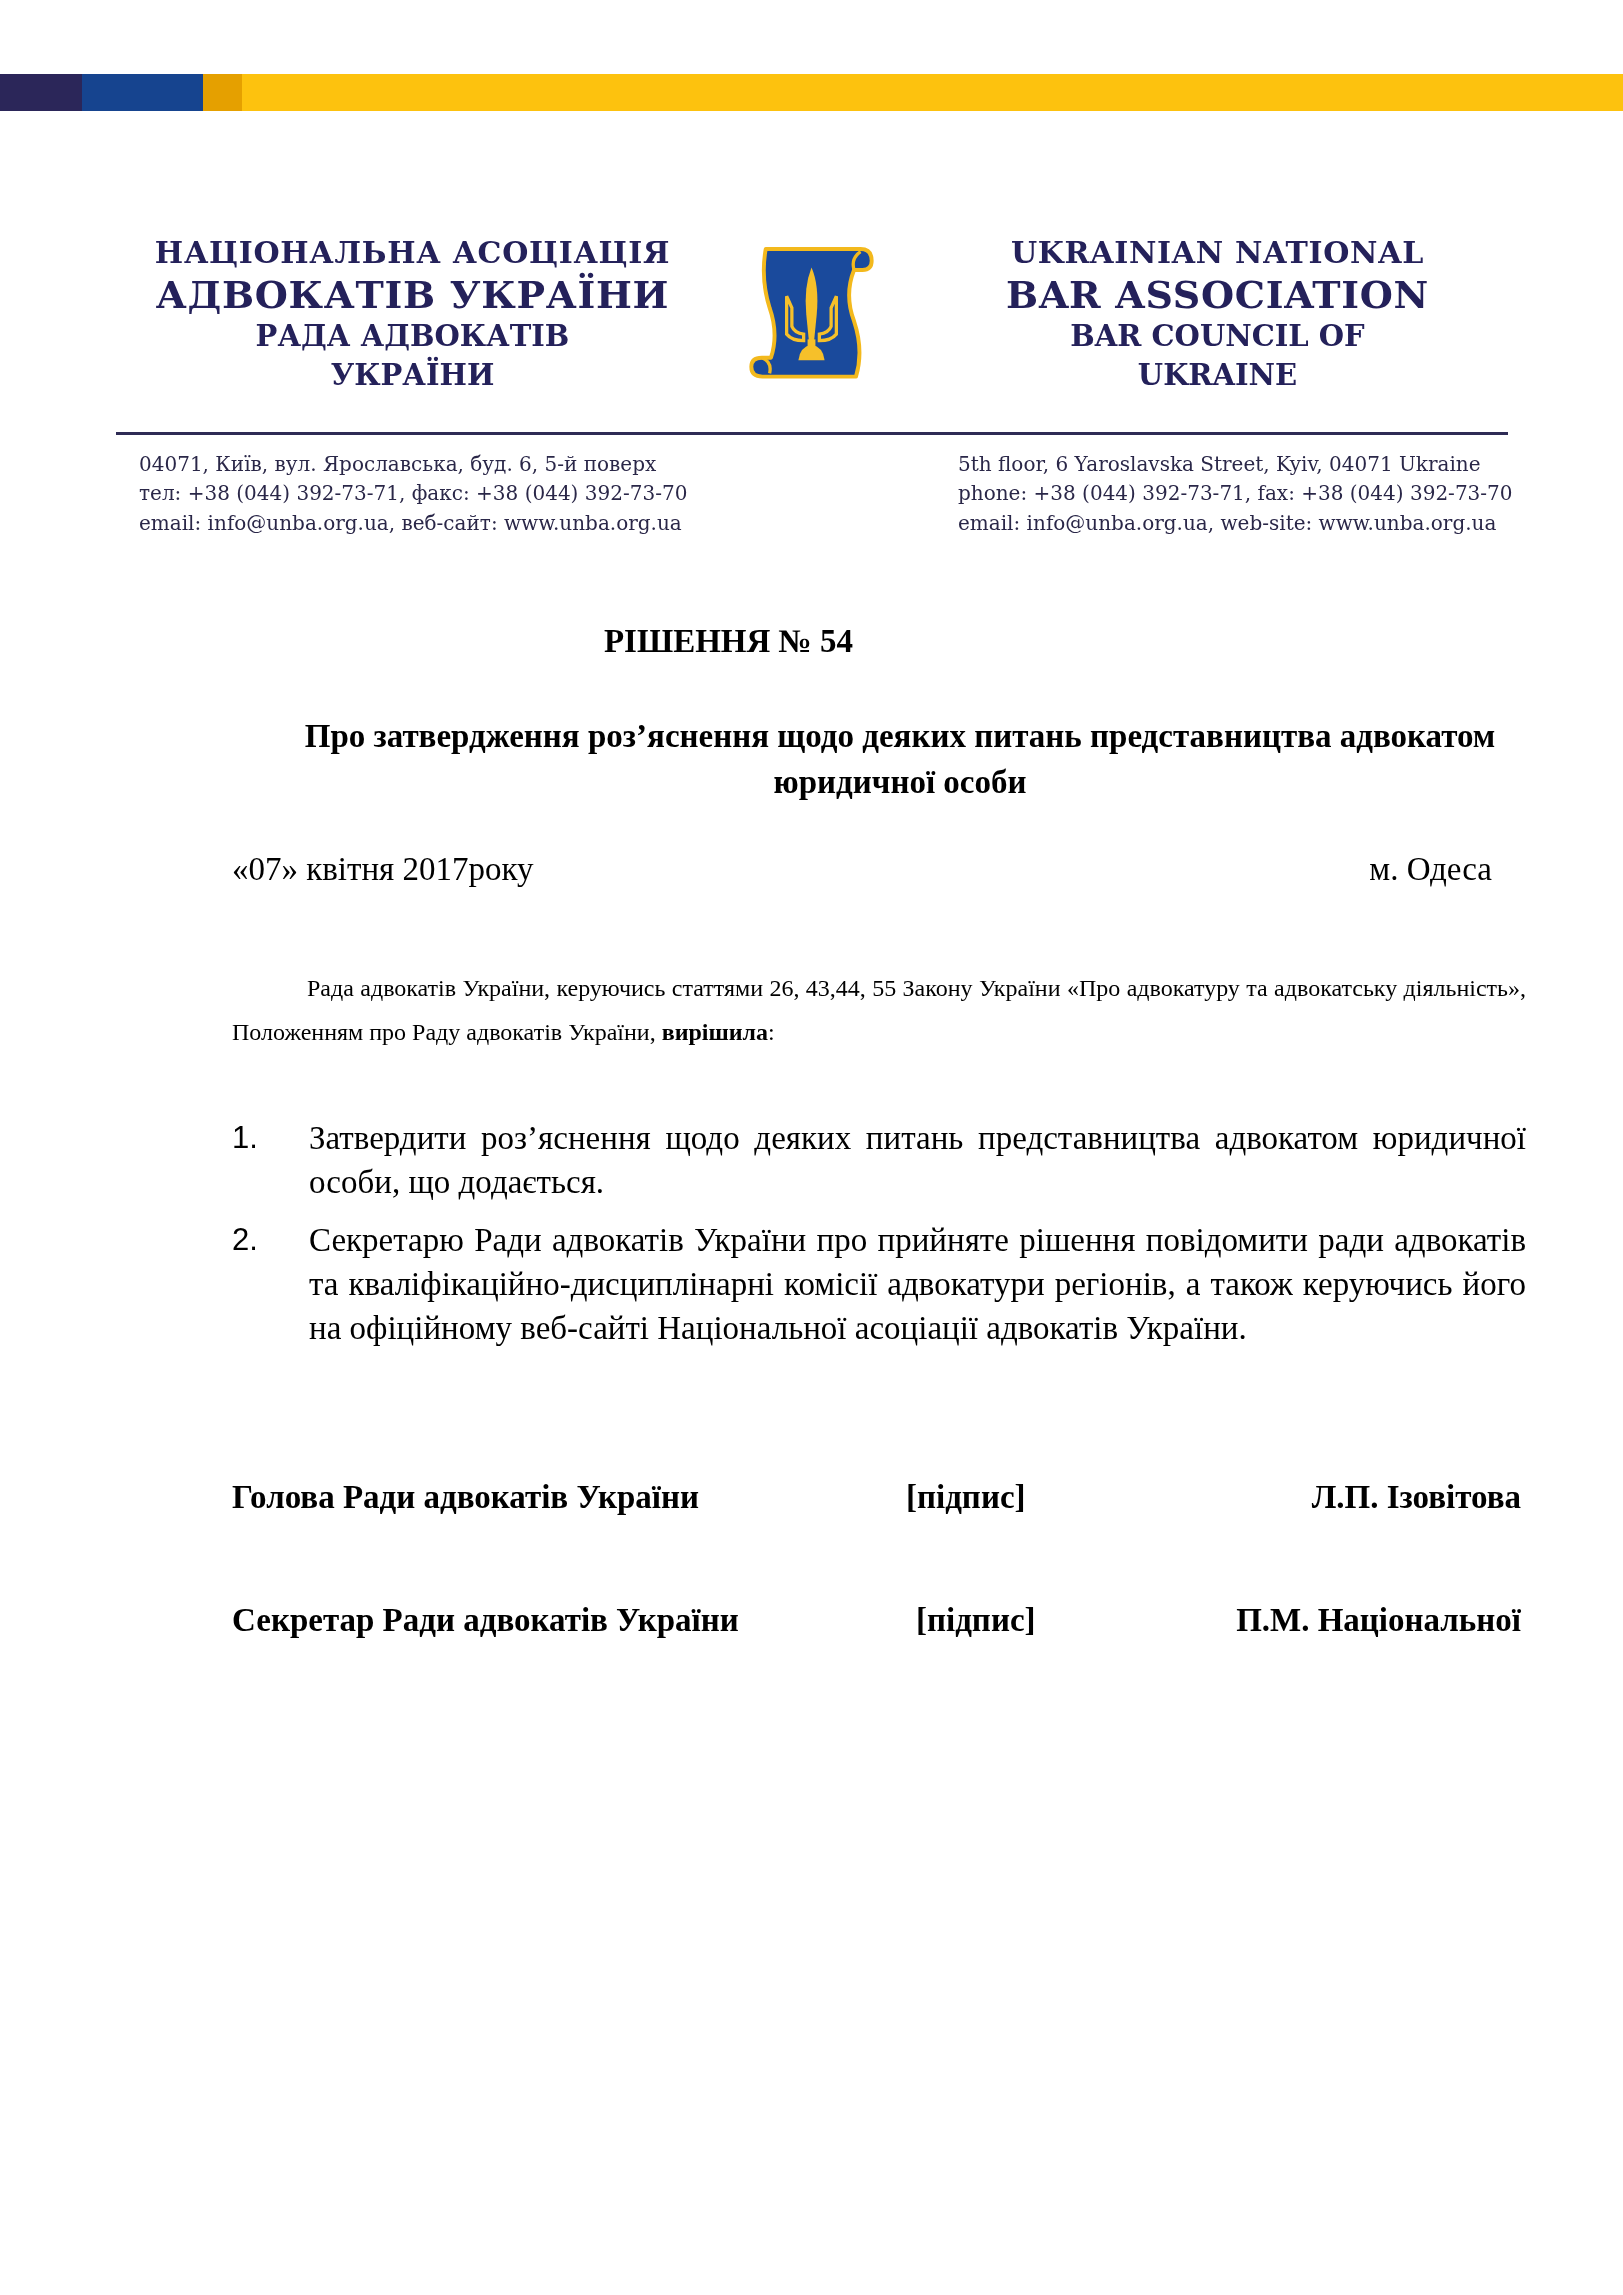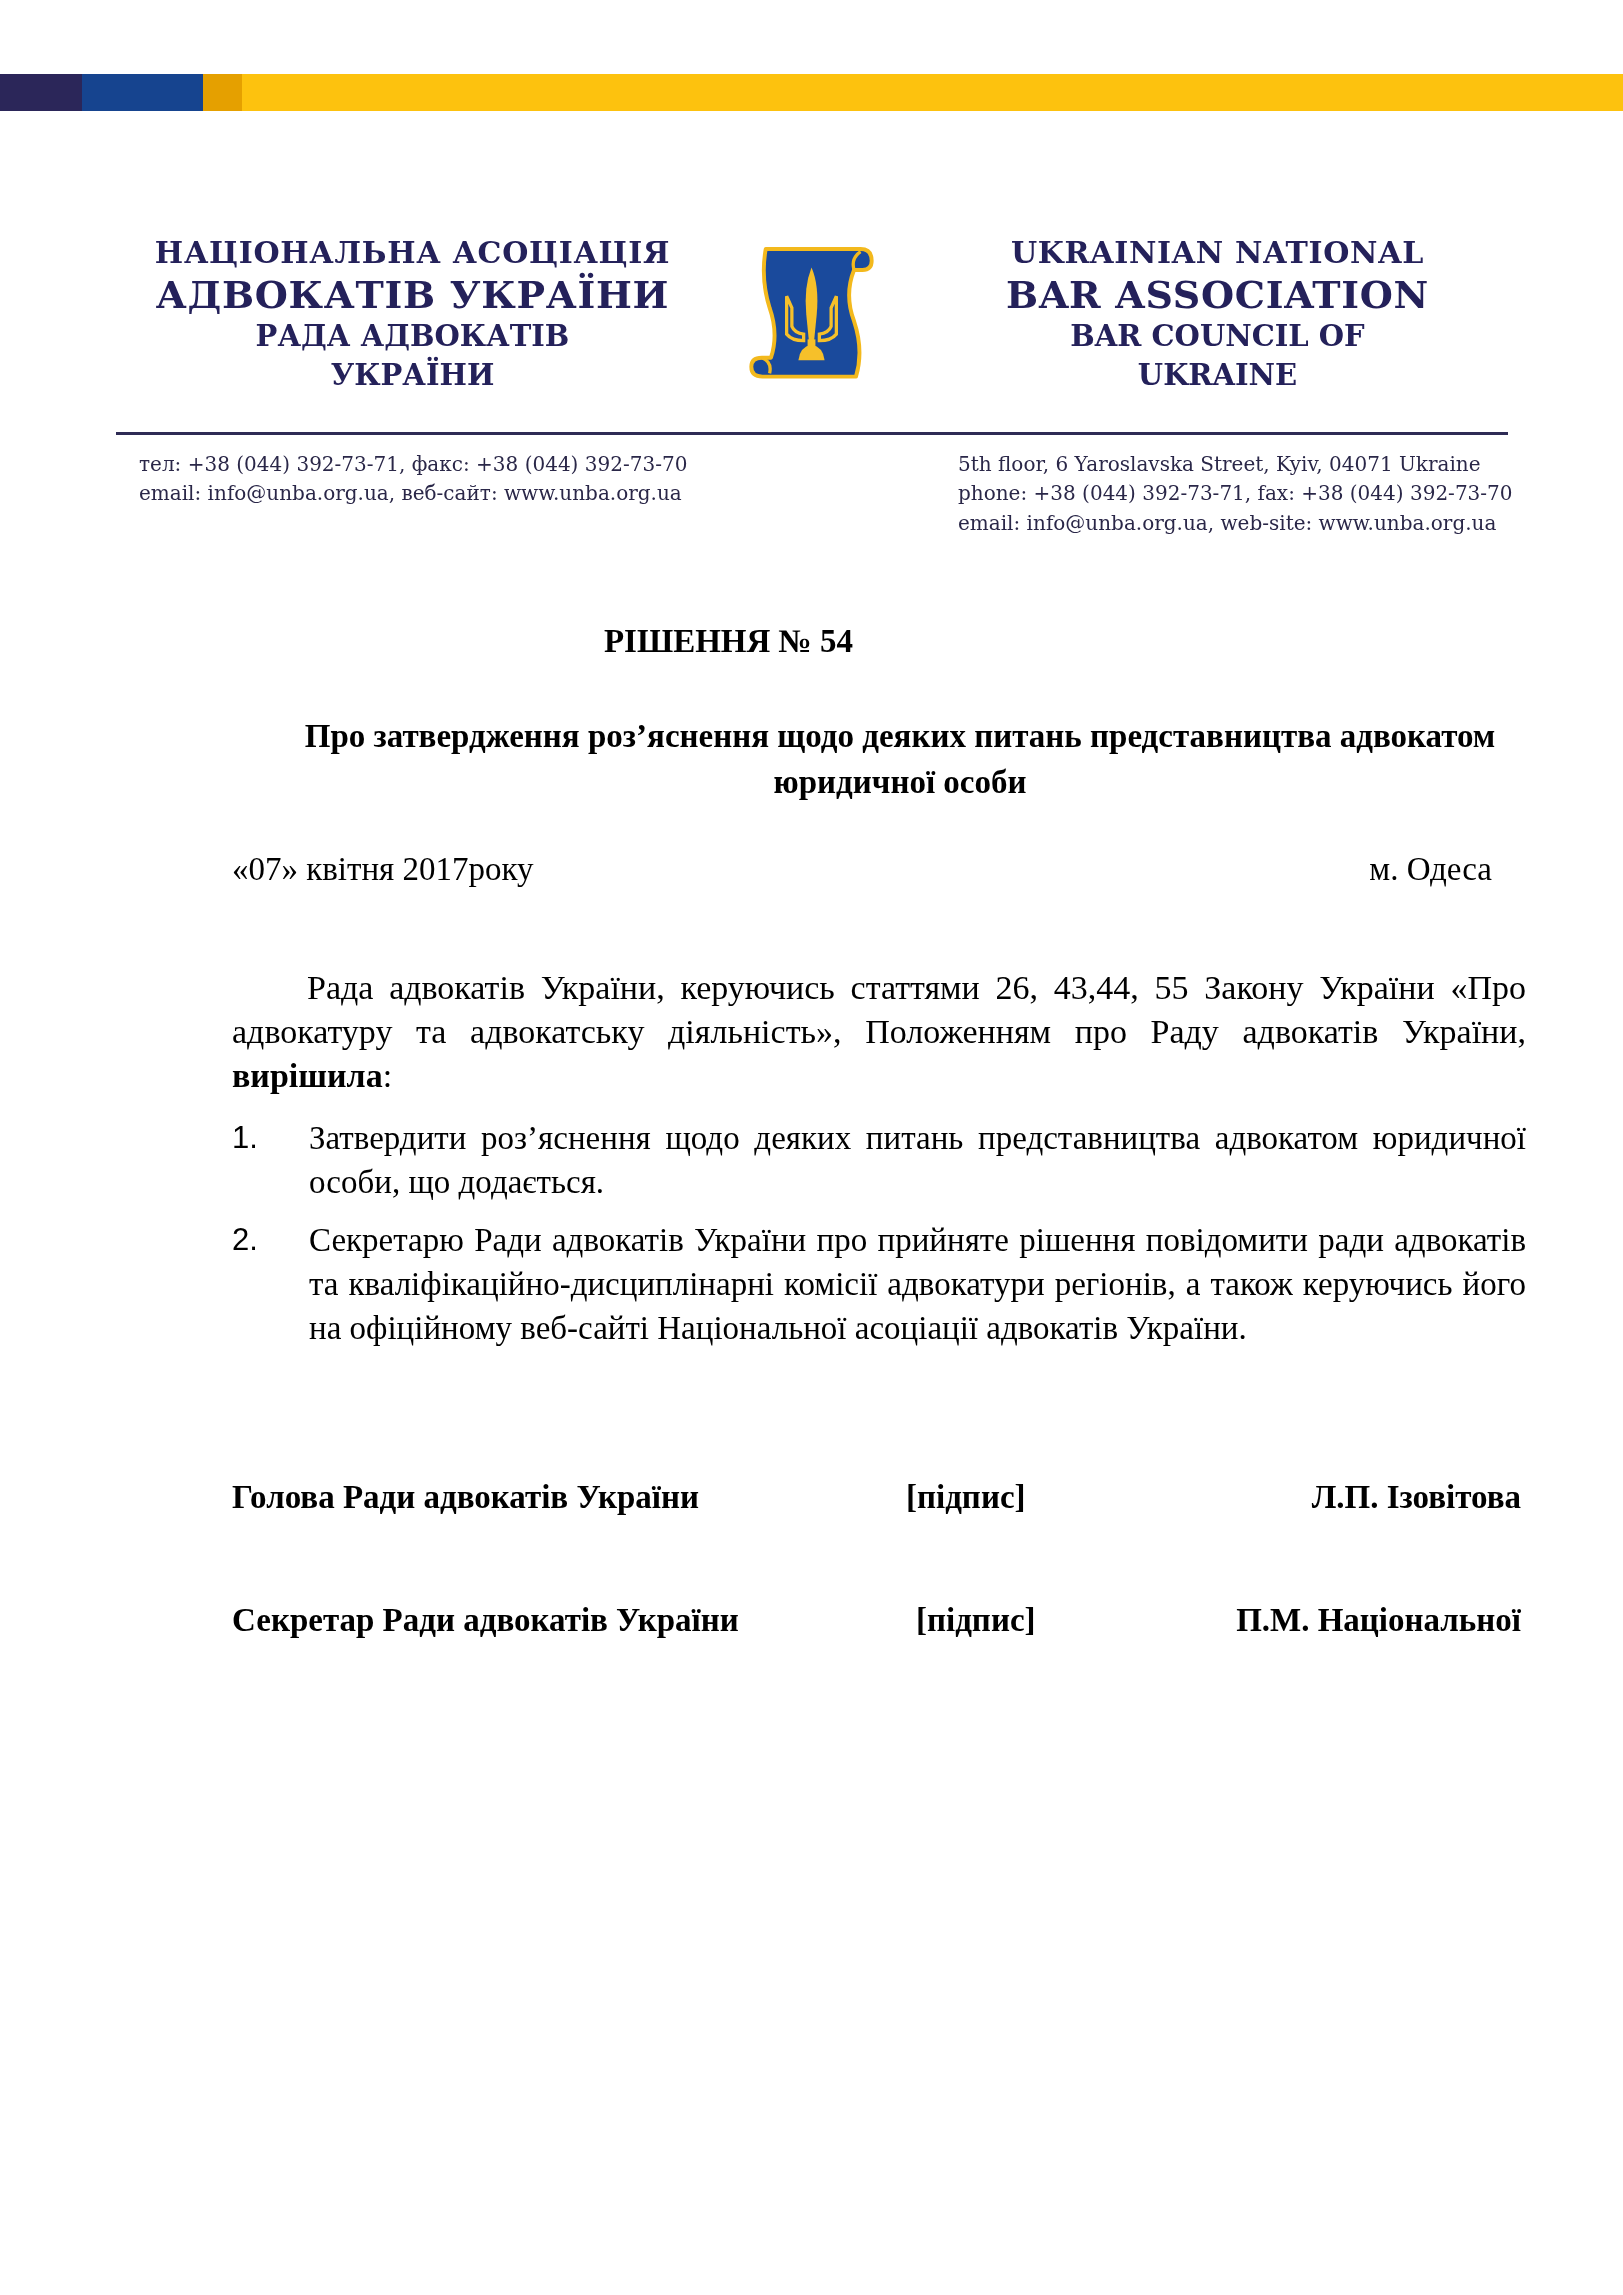--- a/index.html
+++ b/index.html
@@ -31,21 +31,21 @@
     .contacts-en { left: 934px; margin-left: 24px; }
 
     .decision-title { position: absolute; top: 618px; left: 0; width: 1457px; text-align: center;
                       font-size: 33px; font-weight: bold; line-height: 46px; }
     .decision-subject { position: absolute; top: 677px; left: 262px; width: 1276px; text-align: center;
                         font-size: 33px; font-weight: bold; line-height: 46px; margin-top: 36px; }
 
     .date-line { position: absolute; top: 846px; left: 232px; width: 1260px; font-size: 33px; line-height: 46px;
                  display: flex; justify-content: space-between; }
 
-    .body { position: absolute; left: 232px; top: 966px; width: 1294px; font-size: 34px; line-height: 44px; text-align: justify; }
+    .body { position: absolute; left: 232px; top: 966px; width: 1294px; font-size: 24px; line-height: 44px; text-align: justify; }
     .body p { margin: 0; text-indent: 75px; }
     .body b { font-weight: bold; }
 
     .list { position: absolute; left: 232px; width: 1294px; font-size: 33px; line-height: 44px; }
     .list .item { display: flex; margin-bottom: 14.4px; }
     .list .num { width: 77px; flex: none; font-family: "Liberation Sans", sans-serif; font-size: 31px; }
     .list .text { flex: 1; text-align: justify; }
     .list-1 { top: 1116px; }
 
     .sign-row { position: absolute; left: 232px; width: 1289px; font-size: 33px; font-weight: bold; line-height: 46px; }
@@ -94,20 +94,21 @@
 <div class="org org-en">
   <div class="l1">UKRAINIAN NATIONAL</div>
   <div class="l2">BAR ASSOCIATION</div>
   <div class="l3">BAR COUNCIL OF</div>
   <div class="l4">UKRAINE</div>
 </div>
 
 <div class="rule"></div>
 
 <div class="contacts contacts-ua">
+  <div>04071, Київ, вул. Ярославська, буд. 6, 5-й поверх</div>
   <div>тел: +38 (044) 392-73-71, факс: +38 (044) 392-73-70</div>
   <div>email: info@unba.org.ua, веб-сайт: www.unba.org.ua</div>
 </div>
 
 <div class="contacts contacts-en">
   <div>5th floor, 6 Yaroslavska Street, Kyiv, 04071 Ukraine</div>
   <div>phone: +38 (044) 392-73-71, fax: +38 (044) 392-73-70</div>
   <div>email: info@unba.org.ua, web-site: www.unba.org.ua</div>
 </div>
 

